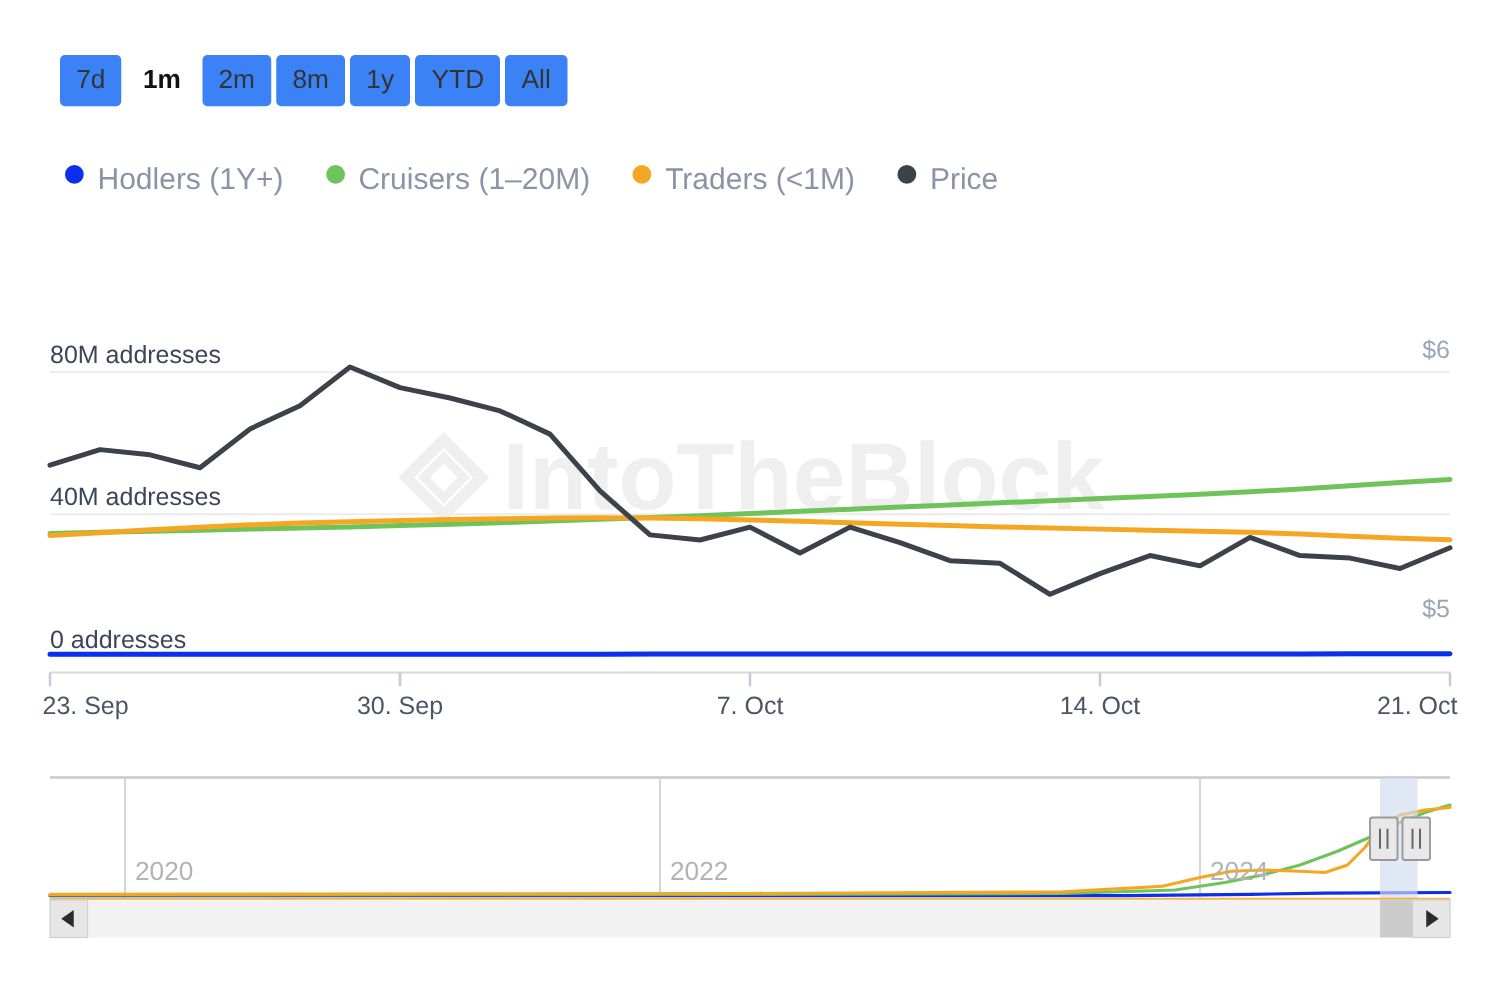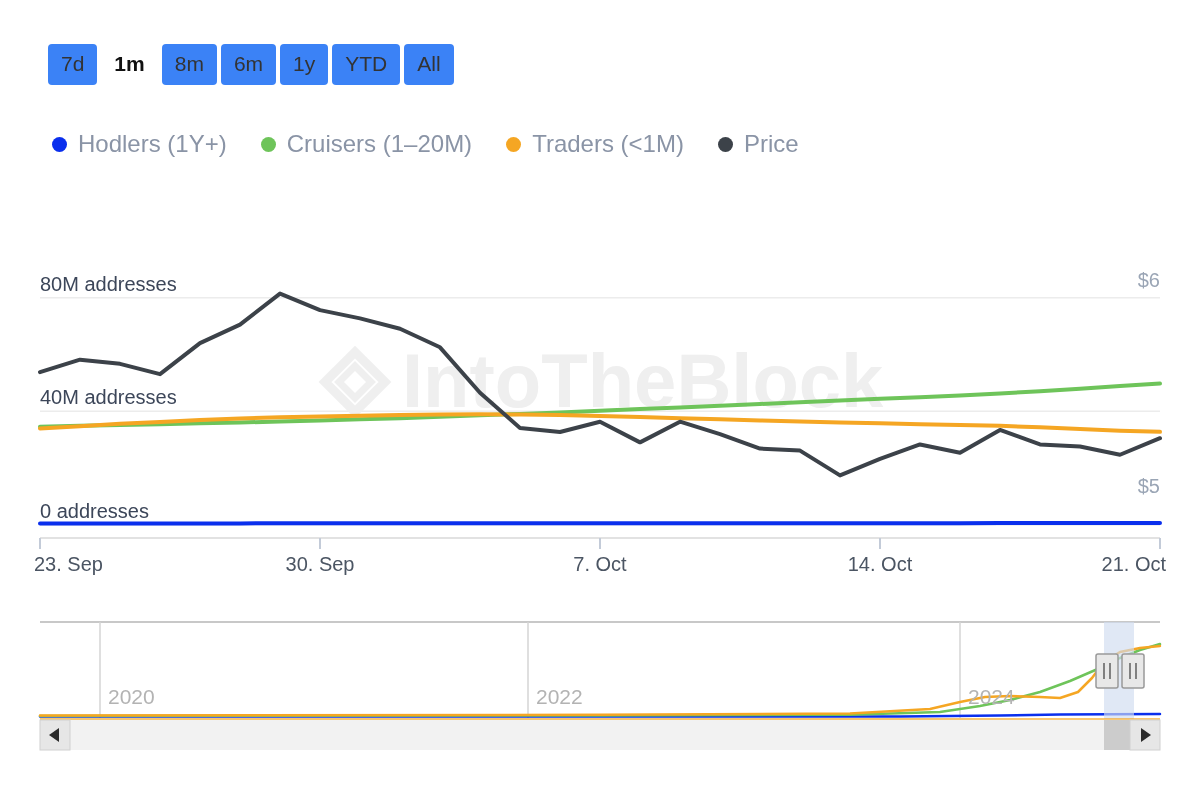--- a/index.html
+++ b/index.html
@@ -35,21 +35,21 @@
     color:#111111;
     text-align:right;
   }
 
   
   .legend{
     position:absolute; left:52px; top:132px;
     display:flex; align-items:center; gap:0px;
   }
   .legend-item{
-    display:flex; align-items:center;
+    display:flex; 
     margin-right:34px;
     cursor:pointer;
   }
   .legend-dot{
     width:15px;height:15px;border-radius:50%;
     margin-right:11px;
     flex:0 0 auto;
   }
   .legend-label{
     color:#8a94a6;
@@ -99,22 +99,22 @@
   }
 </style>
 </head>
 <body>
 
 <div class="wrap">
 
   <div class="range-bar">
     <button class="range-btn">7d</button>
     <button class="range-btn is-selected">1m</button>
+    <button class="range-btn">2m</button>
     <button class="range-btn">8m</button>
-    <button class="range-btn">6m</button>
     <button class="range-btn">1y</button>
     <button class="range-btn">YTD</button>
     <button class="range-btn">All</button>
   </div>
 
   <div class="legend">
     <div class="legend-item">
       <span class="legend-dot" style="background: rgb(10, 47, 237);"></span>
       <span class="legend-label">Hodlers (1Y+)</span>
     </div>

